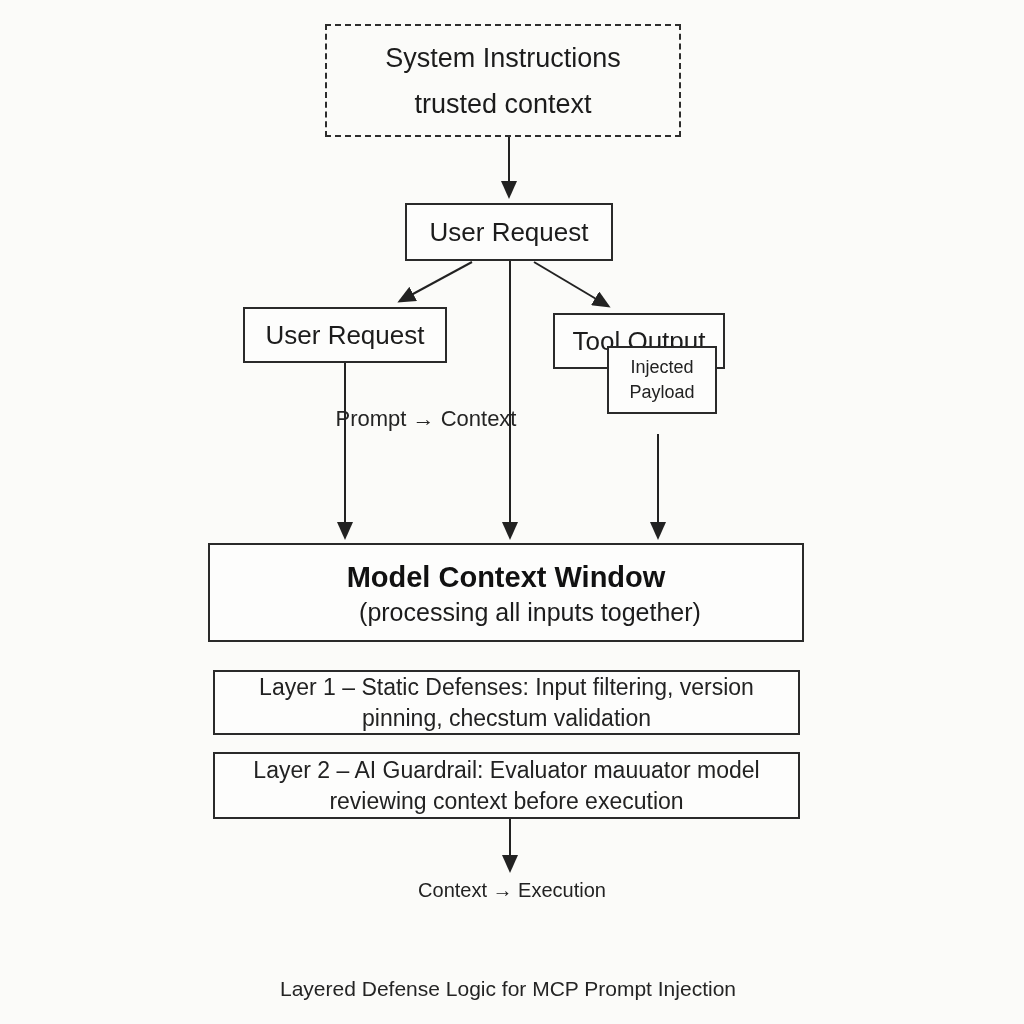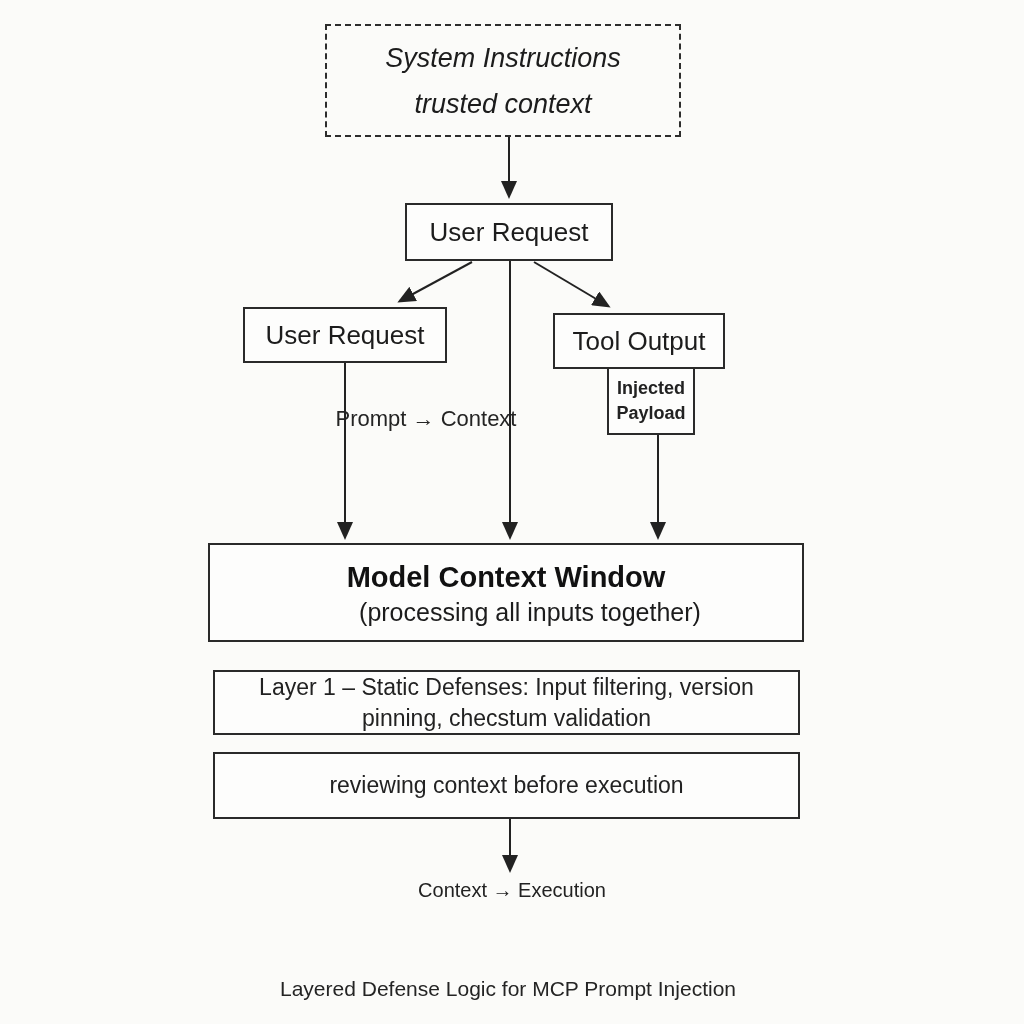--- a/index.html
+++ b/index.html
@@ -30,21 +30,21 @@
     display: flex;
     flex-direction: column;
     align-items: center;
     justify-content: center;
     text-align: center;
   }
   .box.dashed {
     border: 2px dashed #2d2d2d;
     background: transparent;
   }
-  .txt-xl { font-size: 27px; line-height: 46px; color: #1c1c1c; font-style: italic; }
+  .txt-xl { font-size: 27px; line-height: 46px; color: #1c1c1c; }
   .txt-lg { font-size: 26px; line-height: 32px; color: #1c1c1c; }
   .txt-md { font-size: 23px; line-height: 31px; color: #222; }
   .txt-sm { font-size: 18px; line-height: 25px; color: #222; }
   .mcw-title { font-size: 29px; line-height: 38px; font-weight: 700; color: #111; }
   .mcw-sub { font-size: 25px; line-height: 32px; color: #1c1c1c; margin-left: 48px; }
   .float-label {
     position: absolute;
     font-size: 22px;
     color: #242424;
     white-space: nowrap;
@@ -103,38 +103,39 @@
   </div>
 
   <div class="box" style="left:243px; top:307px; width:204px; height:56px;">
     <div class="txt-lg">User Request</div>
   </div>
 
   <div class="box" style="left:553px; top:313px; width:172px; height:56px;">
     <div class="txt-lg">Tool Output</div>
   </div>
 
-  <div class="box" style="left:607px; top:367px; width:88px; height:68px;font-weight:bold;">
+  <div class="box" style="left:607px; top:346px; width:110px; height:68px;">
     <div class="txt-sm">Injected</div>
     <div class="txt-sm">Payload</div>
   </div>
 
   <div class="float-label" style="left:426px; top:406px;">Prompt → Context</div>
 
   <div class="box" style="left:208px; top:543px; width:596px; height:99px;">
     <div class="mcw-title">Model Context Window</div>
     <div class="mcw-sub">(processing all inputs together)</div>
   </div>
 
   <div class="box layer-box" style="left:213px; top:670px; width:587px; height:65px;">
     <div class="txt-md">Layer 1 – Static Defenses: Input filtering, version</div>
     <div class="txt-md">pinning, checstum validation</div>
   </div>
 
   <div class="box layer-box" style="left:213px; top:752px; width:587px; height:67px;">
+    <div class="txt-md">Layer 2 – AI Guardrail: Evaluator mauuator model</div>
     <div class="txt-md">reviewing context before execution</div>
   </div>
 
   <div class="exec-label" style="left:512px; top:879px;">Context → Execution</div>
 
   <div class="caption" style="left:508px; top:977px;">Layered Defense Logic for MCP Prompt Injection</div>
 
 </div>
 
 </body></html>

